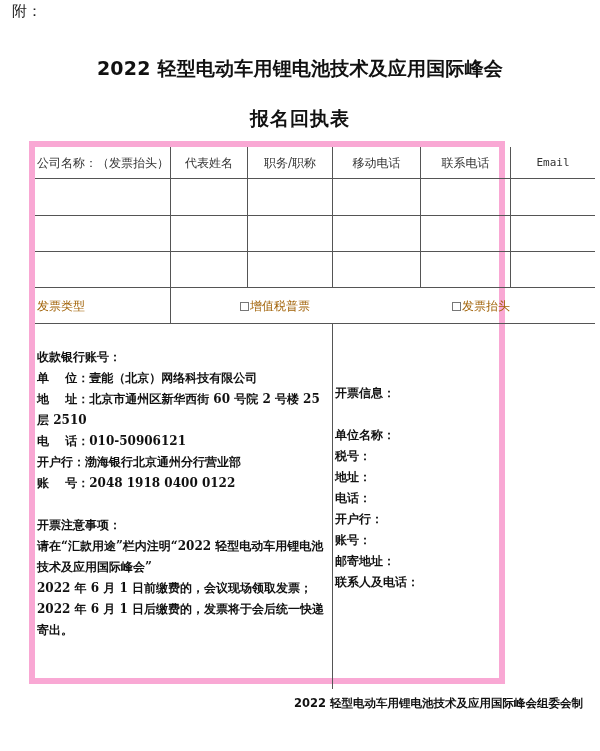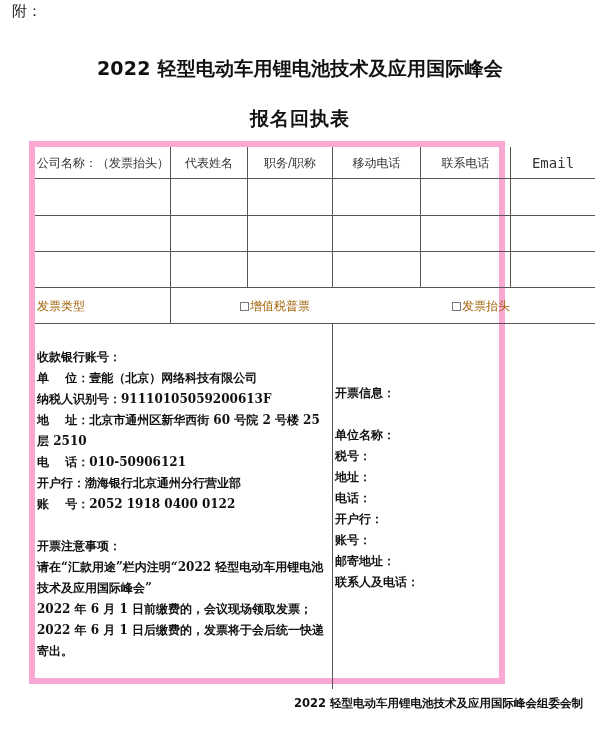--- a/index.html
+++ b/index.html
@@ -10,21 +10,21 @@
     .title.t1 { top: 56px; font-size: 19px; letter-spacing: 0.2px; }
     .title.t2 { top: 98px; font-size: 19px; letter-spacing: 1px; margin-top: 8px; }
 
     .grid { position: absolute; left: 13px; top: 141px; width: 476px; height: 543px; border: 6px solid #f9a8d4; margin-left: 16px; }
     .hline, .vline { position: absolute; background: #555; }
     .hline { height: 1px; }
     .vline { width: 1px; }
 
     .cell-text { position: absolute; font-size: 12px; color: #333; white-space: nowrap; }
     .hdr { top: 0; height: 32px; line-height: 32px; text-align: center; }
-    .hdr.email { font-family: "DejaVu Sans Mono", "Liberation Mono", monospace; font-size: 14px; }
+    .hdr.email { font-family: "DejaVu Sans Mono", "Liberation Mono", monospace; font-size: 11px; }
 
     .inv-row { color: #a16207; top: 141px; height: 36px; line-height: 36px; }
     .inv-label { left: 2px; }
     .checkbox { display: inline-block; width: 9px; height: 9px; border: 1px solid #777; margin-right: 1px; vertical-align: -1px; }
 
     .block { position: absolute; font-size: 12px; color: #111; font-weight: bold; line-height: 21px; }
     .block div { white-space: nowrap; }
     .left-block { left: 2px; top: 200px; width: 294px; }
     .left-block .wrap { white-space: normal; }
     .right-block { left: 300px; top: 236px; width: 258px; }
@@ -91,25 +91,24 @@
   <div class="cell-text inv-row" style="left:205px">
     <span class="checkbox"></span><span>增值税普票</span>
   </div>
   <div class="cell-text inv-row" style="left:417px">
     <span class="checkbox"></span><span>发票抬头</span>
   </div>
 
   <div class="block left-block">
     <div>收款银行账号：</div>
     <div>单　 位：壹能（北京）网络科技有限公司</div>
-    <div>纳税人识别号：91110105059200613F</div>
     <div class="wrap">地　 址：北京市通州区新华西街 60 号院 2 号楼 25 层 2510</div>
     <div>电　 话：010-50906121</div>
     <div>开户行：渤海银行北京通州分行营业部</div>
-    <div>账　 号：2052 1918 0400 0122</div>
+    <div>账　 号：2048 1918 0400 0122</div>
     <div class="gap"></div>
     <div>开票注意事项：</div>
     <div class="wrap">请在“汇款用途”栏内注明“2022 轻型电动车用锂电池技术及应用国际峰会”</div>
     <div>2022 年 6 月 1 日前缴费的，会议现场领取发票；</div>
     <div class="wrap">2022 年 6 月 1 日后缴费的，发票将于会后统一快递寄出。</div>
   </div>
 
   <div class="block right-block">
     <div>开票信息：</div>
     <div class="gap"></div>

